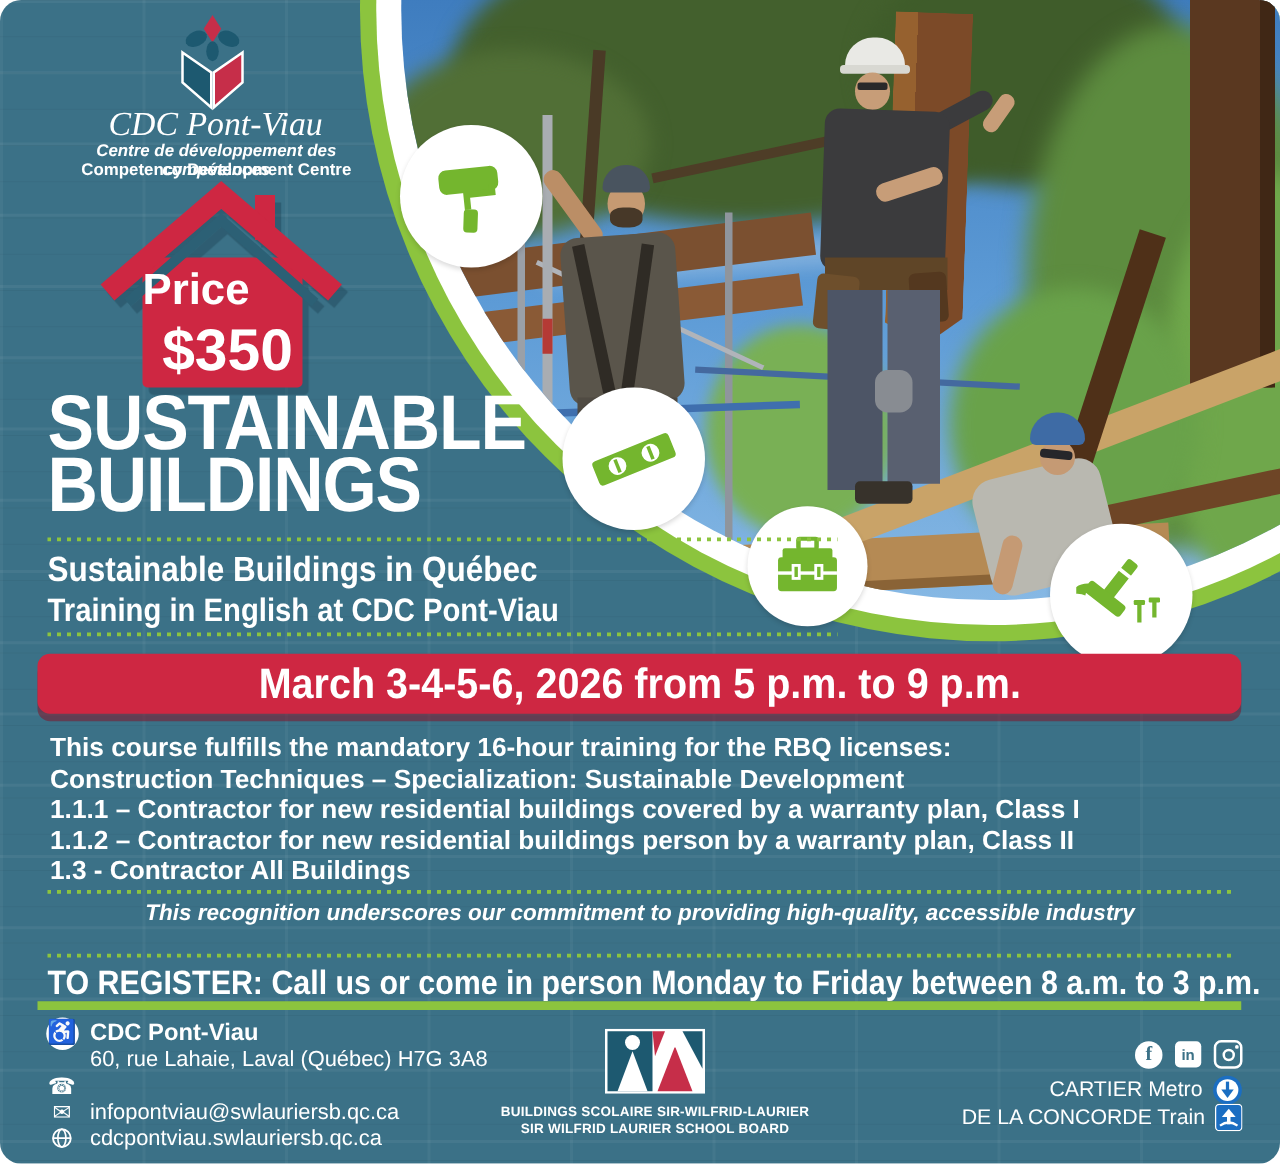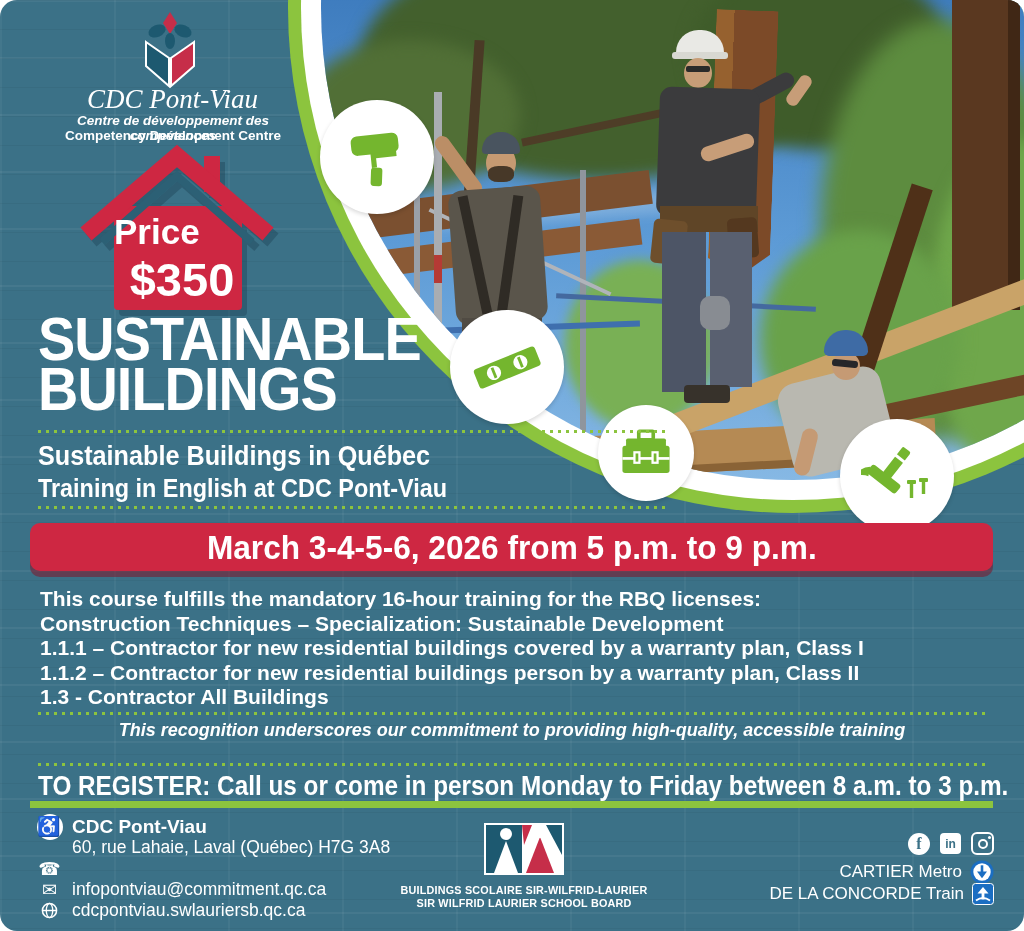--- a/index.html
+++ b/index.html
@@ -214,21 +214,21 @@
 
   <div class="abs bold" style="left:40px;top:587px;font-size:21px;line-height:24.6px;">
     <div>This course fulfills the mandatory 16-hour training for the RBQ licenses:</div>
     <div>Construction Techniques – Specialization: Sustainable Development</div>
     <div>1.1.1 – Contractor for new residential buildings covered by a warranty plan, Class I</div>
     <div>1.1.2 – Contractor for new residential buildings person by a warranty plan, Class II</div>
     <div>1.3 - Contractor All Buildings</div>
   </div>
 
   <div class="abs dotted" style="left:38px;top:712px;width:948px;"></div>
-  <div class="abs bold" style="left:38px;top:719px;width:948px;text-align:center;font-style:italic;font-size:18px;line-height:22px;">This recognition underscores our commitment to providing high-quality, accessible training</div>
+  <div class="abs bold" style="left:38px;top:719px;width:948px;text-align:center;font-style:italic;font-size:18px;line-height:22px;">This recognition underscores our commitment to providing high-quality, accessible industry</div>
   <div class="abs dotted" style="left:38px;top:763px;width:948px;"></div>
 
   <div class="abs bold" style="left:38px;top:771px;font-size:27px;">
     <span class="condensed">TO REGISTER: Call us or come in person Monday to Friday between 8 a.m. to 3 p.m.</span>
   </div>
   <div class="abs" style="left:30px;top:801px;width:963px;height:7px;background:#8cc43e;"></div>
 
   <div class="abs" style="left:36px;top:816px;">
     <div class="frow">
       <span class="ficon">
@@ -238,21 +238,21 @@
     </div>
     <div class="frow">
       <span class="ficon"></span>
       <span class="ftext">60, rue Lahaie, Laval (Québec) H7G 3A8</span>
     </div>
     <div class="frow">
       <span class="ficon" style="font-size:18px;">☎</span>
     </div>
     <div class="frow">
       <span class="ficon" style="font-size:18px;">✉</span>
-      <span class="ftext">infopontviau@commitment.qc.ca</span>
+      <span class="ftext">infopontviau@swlauriersb.qc.ca</span>
     </div>
     <div class="frow">
       <span class="ficon">
         <svg width="17" height="17" viewBox="0 0 18 18">
             <circle cx="9" cy="9" r="7.5" fill="none" stroke="#fff" stroke-width="1.6"></circle>
             <ellipse cx="9" cy="9" rx="3.4" ry="7.5" fill="none" stroke="#fff" stroke-width="1.4"></ellipse>
             <line x1="1.5" y1="9" x2="16.5" y2="9" stroke="#fff" stroke-width="1.4"></line>
           </svg>
       </span>
       <span class="ftext">cdcpontviau.swlauriersb.qc.ca</span>

